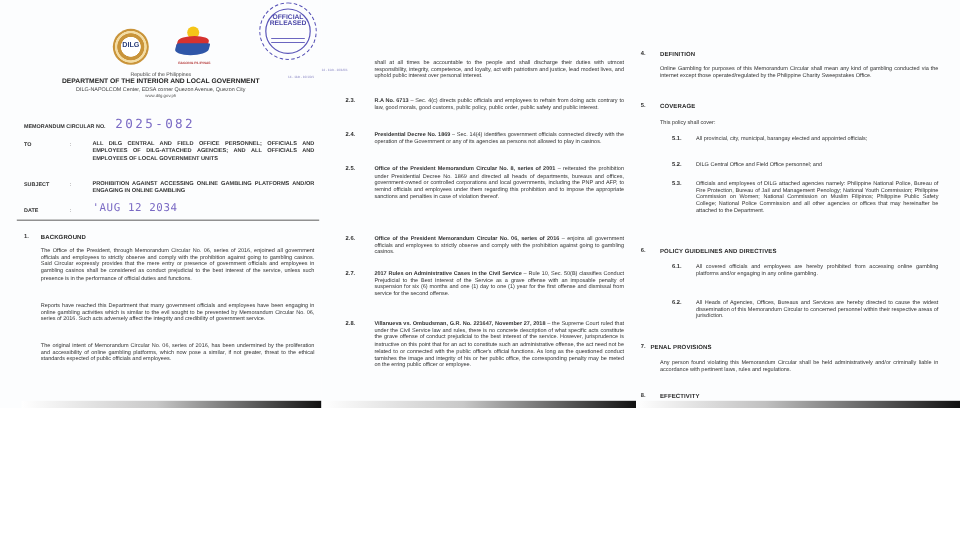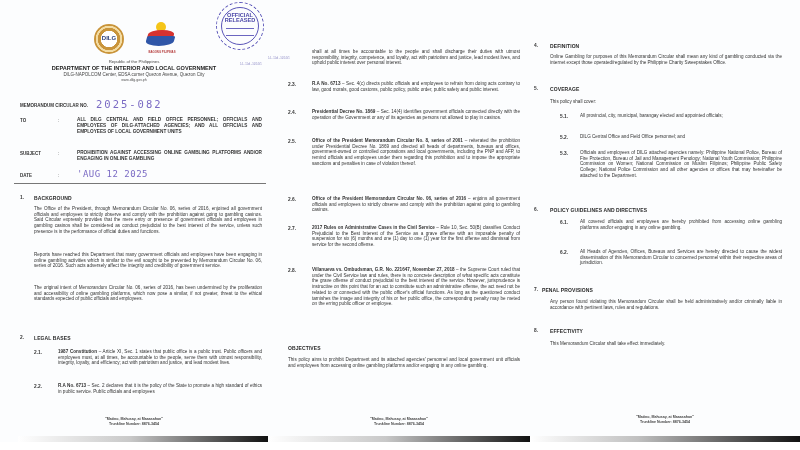--- a/index.html
+++ b/index.html
@@ -1,18 +1,18 @@
 <!DOCTYPE html>
 <html><head>
 <meta charset="utf-8">
 <style>
   * { box-sizing: border-box; margin: 0; padding: 0; }
   html, body { width: 800px; height: 450px; overflow: hidden; background: #ffffff; }
   body { font-family: "Liberation Sans", sans-serif; color: #2a2a2a; position: relative; }
-  .page { position: absolute; top: 0; height: 442px; background: #fcfdfe; overflow: hidden; }
+  .page { position: absolute; top: 0; height: 340px; background: #fcfdfe; overflow: hidden; }
   #p1 { left: 0; width: 268px; }
   #p2 { left: 268px; width: 262px; }
   #p3 { left: 530px; width: 270px; }
   .bottom-bar { position: absolute; bottom: 0; height: 6px; }
   #p1 .bottom-bar { left: 18px; right: 0; background: linear-gradient(to right, #fff 0%, #c8c8c8 45%, #111 100%); }
   #p2 .bottom-bar { left: 0; right: 0; background: linear-gradient(to right, #fff 0%, #c8c8c8 45%, #111 100%); }
   #p3 .bottom-bar { left: 0; right: 0; background: linear-gradient(to right, #fff 0%, #c0c0c0 40%, #111 100%); }
 
   .abs { position: absolute; }
   .t { font-size: 4.6px; line-height: 5.7px; text-align: justify; color: #333; }
@@ -75,21 +75,21 @@
   <div class="memo-row" style="left:20px;top:118px;">TO</div>
   <div class="memo-row" style="left:58px;top:118px;font-weight:normal;">:</div>
   <div class="abs t b" style="left:77px;top:117px;width:185px;font-size:4.7px;line-height:6px;">ALL DILG CENTRAL AND FIELD OFFICE PERSONNEL; OFFICIALS AND EMPLOYEES OF DILG-ATTACHED AGENCIES; AND ALL OFFICIALS AND EMPLOYEES OF LOCAL GOVERNMENT UNITS</div>
 
   <div class="memo-row" style="left:20px;top:151px;">SUBJECT</div>
   <div class="memo-row" style="left:58px;top:151px;font-weight:normal;">:</div>
   <div class="abs t b" style="left:77px;top:150px;width:185px;font-size:4.7px;line-height:6px;">PROHIBITION AGAINST ACCESSING ONLINE GAMBLING PLATFORMS AND/OR ENGAGING IN ONLINE GAMBLING</div>
 
   <div class="memo-row" style="left:20px;top:173px;">DATE</div>
   <div class="memo-row" style="left:58px;top:173px;font-weight:normal;">:</div>
-  <div class="date-val">'AUG 12 2025</div>
+  <div class="date-val">'AUG 12 2034</div>
   <div class="hr" style="top:183px;"></div>
 
   <div class="num" style="left:20px;top:195px;">1.</div>
   <div class="abs h" style="left:34px;top:195px;">BACKGROUND</div>
   <div class="abs t" style="left:34px;top:206px;width:228px;">The Office of the President, through Memorandum Circular No. 06, series of 2016, enjoined all government officials and employees to strictly observe and comply with the prohibition against going to gambling casinos. Said Circular expressly provides that the mere entry or presence of government officials and employees in gambling casinos shall be considered as conduct prejudicial to the best interest of the service, unless such presence is in the performance of official duties and functions.</div>
   <div class="abs t" style="left:34px;top:252px;width:228px;">Reports have reached this Department that many government officials and employees have been engaging in online gambling activities which is similar to the evil sought to be prevented by Memorandum Circular No. 06, series of 2016. Such acts adversely affect the integrity and credibility of government service.</div>
   <div class="abs t" style="left:34px;top:285px;width:228px;">The original intent of Memorandum Circular No. 06, series of 2016, has been undermined by the proliferation and accessibility of online gambling platforms, which now pose a similar, if not greater, threat to the ethical standards expected of public officials and employees.</div>
 
   <div class="num" style="left:20px;top:335px;">2.</div>
   <div class="abs h" style="left:34px;top:335px;">LEGAL BASES</div>

